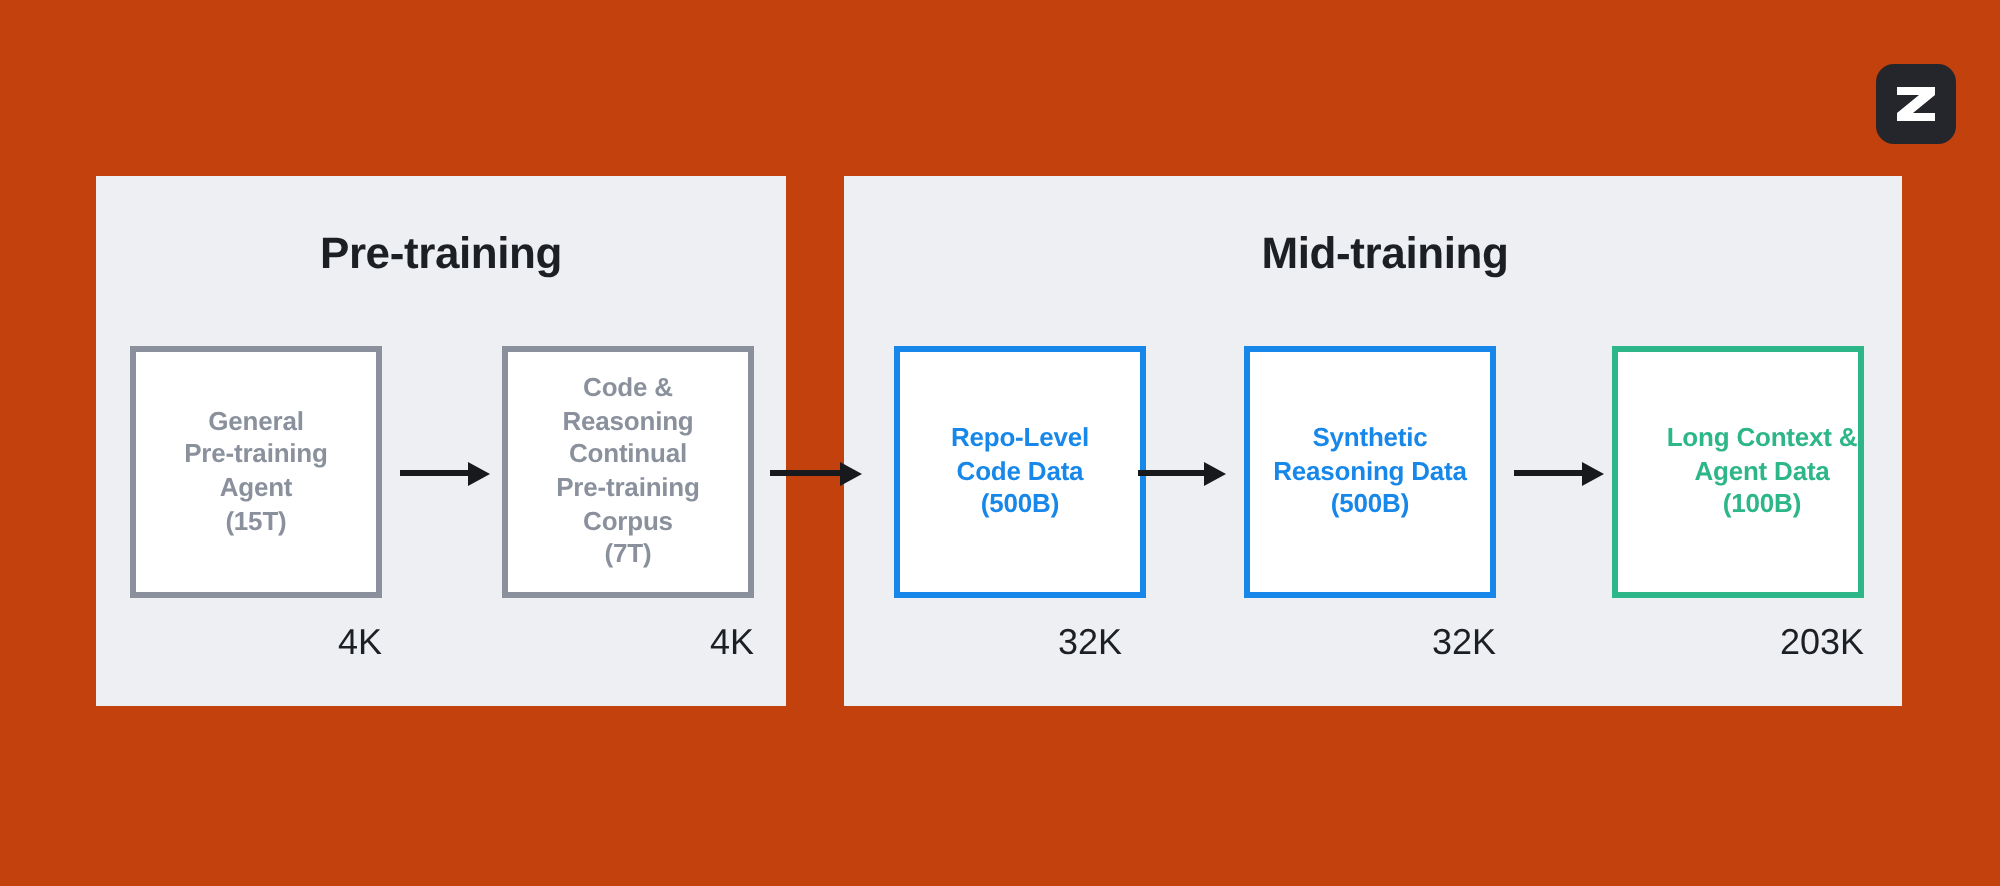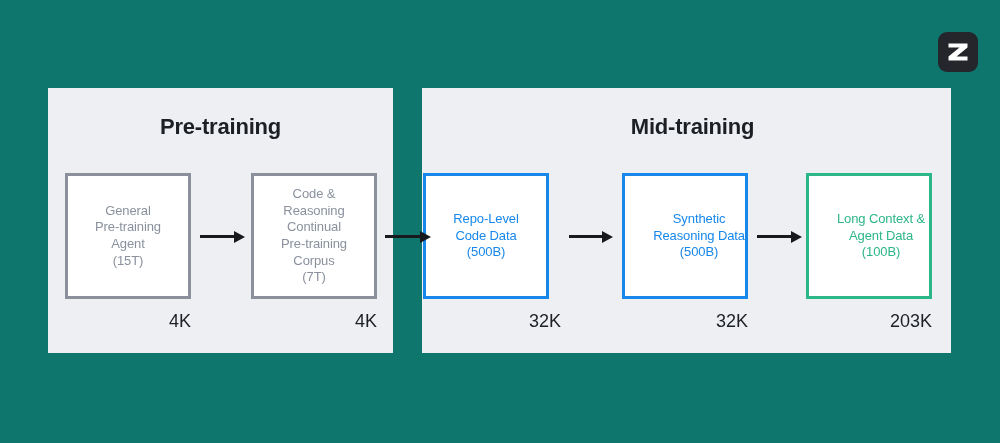--- a/index.html
+++ b/index.html
@@ -1,42 +1,42 @@
 <!DOCTYPE html>
 <html style="--blue: #1787EA; --green: #2DB687; --gray: #8A919D; --dark: #1C1F24; --panel-bg: #EDEFF2; --logo-bg: #24262B; --arrow: #17191C; --box-bg: #FFFFFF;"><head>
 <meta charset="utf-8">
 <style>
   :root{
     --blue:#1787EA; --green:#2DB687; --gray:#8A919D; --dark:#1C1F24;
     --panel-bg:#EDEFF2; --logo-bg:#24262B; --arrow:#17191C; --box-bg:#FFFFFF;
   }
   html,body{margin:0;padding:0;background:#fff;}
   body{font-family:"Liberation Sans","DejaVu Sans",sans-serif;}
-  .canvas{position:relative;width:1000px;height:443px;background:#0f766e;overflow:hidden;}
+  .canvas{position:relative;width:1000px;height:443px;background:#c2410c;overflow:hidden;}
 
   .logo{position:absolute;left:938px;top:32px;width:40px;height:40px;}
   .logo svg{display:block;width:40px;height:40px;}
 
   .panel{position:absolute;top:88px;height:265px;background:var(--panel-bg);}
   .panel--pre{left:48px;width:345px;}
   .panel--mid{left:422px;width:529px;}
 
   .panel-title{position:absolute;top:112px;margin:0;text-align:center;
     font-size:22px;font-weight:600;color:var(--dark);letter-spacing:-0.2px;line-height:30px;}
   .panel-title--pre{left:48px;width:345px;}
   .panel-title--mid{left:422px;width:541px;}
 
   .box{position:absolute;top:173px;width:126px;height:126px;box-sizing:border-box;
     background:var(--box-bg);border:3px solid var(--gray);
     display:flex;align-items:center;justify-content:center;text-align:center;}
-  .box-label{white-space:pre-line;font-size:13px;font-weight:400;line-height:1.28;letter-spacing:-0.1px;}
+  .box-label{white-space:pre-line;font-size:13px;font-weight:700;line-height:1.28;letter-spacing:-0.1px;}
   .box--gray{border-color:var(--gray);}  .box--gray .box-label{color:var(--gray);}
   .box--blue{border-color:var(--blue);}  .box--blue .box-label{color:var(--blue);}
   .box--green{border-color:var(--green);padding-left:24px;}.box--green .box-label{color:var(--green);}
-  .box-1{left:65px;} .box-2{left:251px;} .box-3{left:423px;} .box-4{left:622px;justify-content:flex-end;} .box-5{left:806px;}
+  .box-1{left:65px;} .box-2{left:251px;} .box-3{left:447px;} .box-4{left:622px;} .box-5{left:806px;}
 
   .ctx{position:absolute;top:311px;width:126px;text-align:right;
     font-size:18px;font-weight:500;color:var(--dark);}
   .ctx-1{left:65px;} .ctx-2{left:251px;} .ctx-3{left:435px;} .ctx-4{left:622px;} .ctx-5{left:806px;}
 
   .arrow{position:absolute;top:235px;height:3px;background:var(--arrow);}
   .arrow::after{content:"";position:absolute;right:-10px;top:-4.5px;width:0;height:0;
     border-top:6px solid transparent;border-bottom:6px solid transparent;
     border-left:11px solid var(--arrow);}
   .arrow-1{left:200px;width:35px;}

